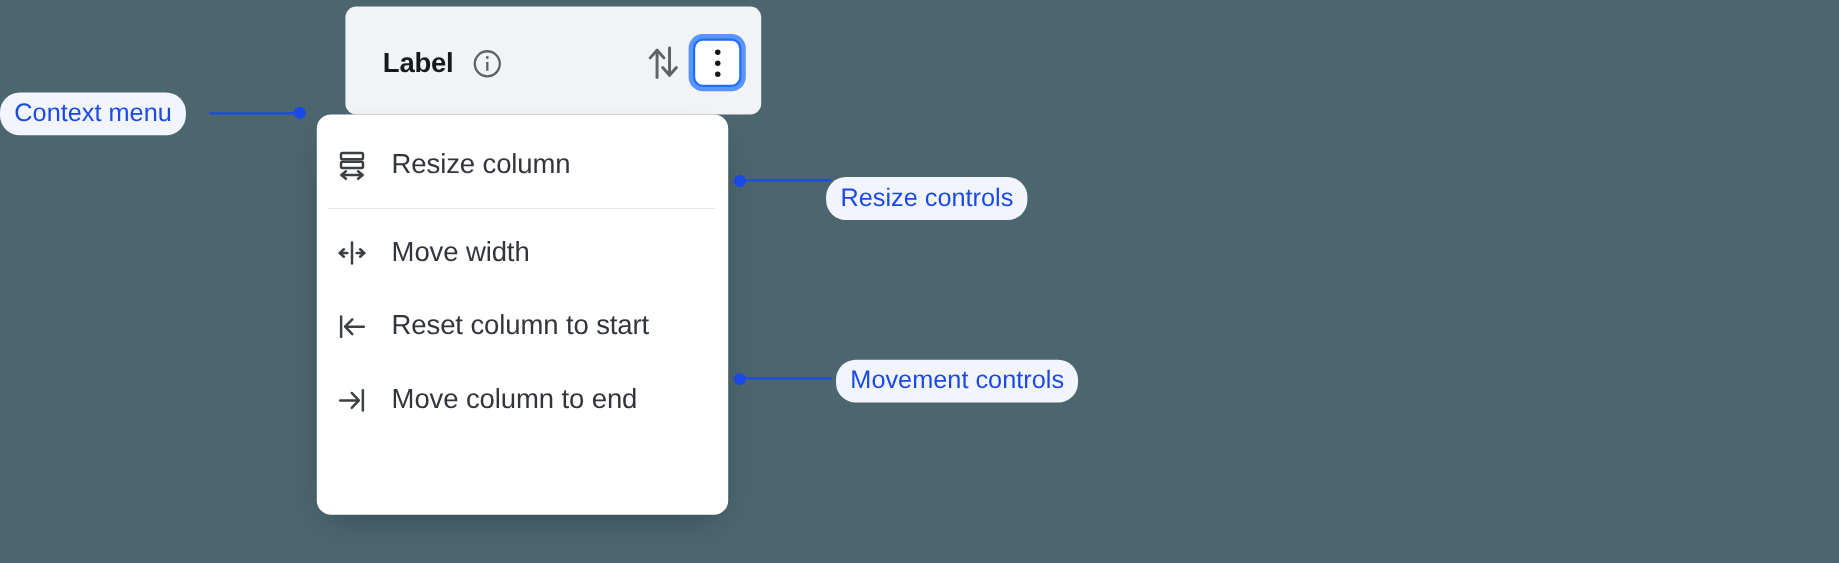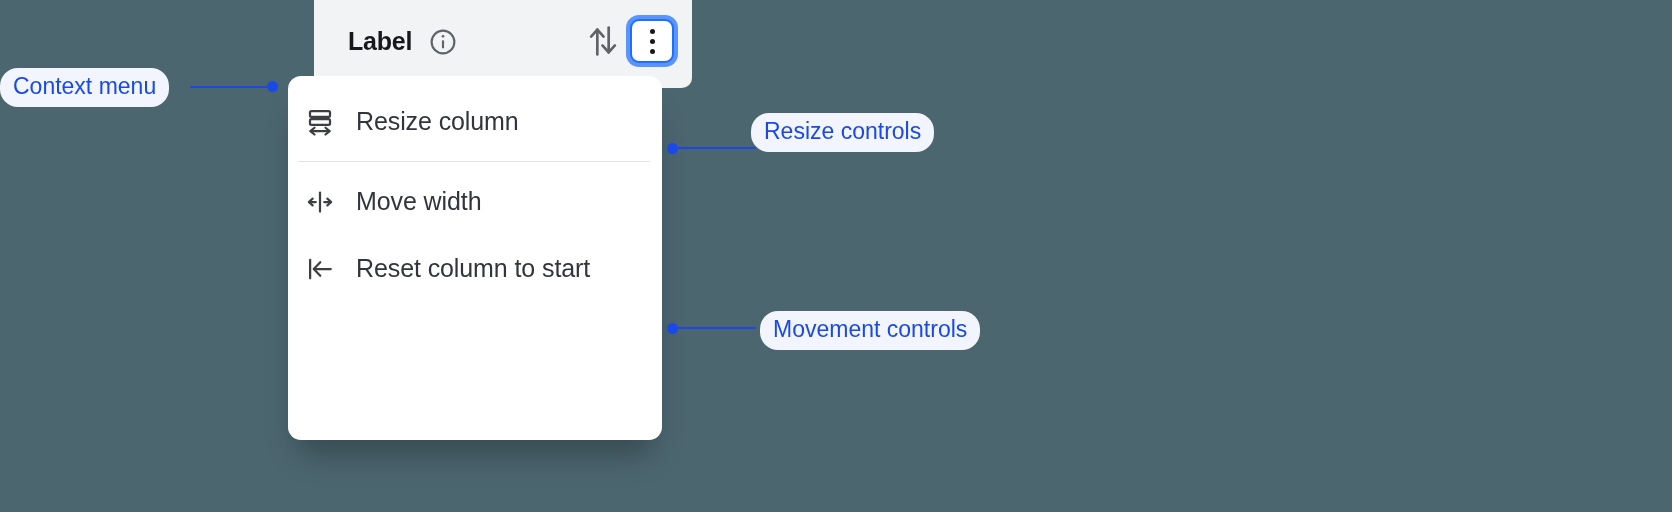--- a/index.html
+++ b/index.html
@@ -12,20 +12,21 @@
     background: #4c6670;
     font-family: "Liberation Sans", sans-serif;
     overflow: hidden;
     position: relative;
     -webkit-font-smoothing: antialiased;
   }
 
   #stage {
     position: absolute;
     inset: 0;
+    margin-top: 16px;
   }
 
   
   .header-card {
     position: absolute;
     left: 314px;
     top: -10px;
     width: 378px;
     height: 98px;
     background: #f1f3f4;
@@ -93,21 +94,21 @@
     width: 358px;
     height: 345px;
     border-radius: 16px;
     background: #000;
     opacity: 0.28;
     filter: blur(16px);
   }
   .menu {
     position: absolute;
     left: 288px;
-    top: 76px;
+    top: 88px;
     width: 374px;
     height: 364px;
     background: #ffffff;
     border-radius: 13px;
     box-sizing: border-box;
     padding: 12px 0 12px 0;
     overflow: hidden;
   }
   .menu-item {
     display: flex;
@@ -161,21 +162,21 @@
     width: 11px;
     height: 11px;
     border-radius: 50%;
     background: #1a49e8;
   }
 
   #ann-context-badge { left: 0px; top: 68px; }
   #ann-context-line  { left: 190px; top: 86px; width: 82px; }
   #ann-context-dot   { left: 267px; top: 81px; }
 
-  #ann-resize-badge { left: 751px; top: 113px; }
+  #ann-resize-badge { left: 751px; top: 145px; }
   #ann-resize-line  { left: 672px; top: 147px; width: 84px; }
   #ann-resize-dot   { left: 667px; top: 143px; }
 
   #ann-move-badge { left: 760px; top: 311px; }
   #ann-move-line  { left: 672px; top: 327px; width: 84px; }
   #ann-move-dot   { left: 667px; top: 323px; }
 </style>
 </head>
 <body>
 
@@ -253,20 +254,30 @@
         <span class="mi-icon">
           <svg width="30" height="30" viewBox="0 0 24 24" fill="none" stroke="#3c4043" stroke-width="1.8" stroke-linecap="round" stroke-linejoin="round">
             <line x1="4.1" y1="4.6" x2="4.1" y2="19.4"></line>
             <line x1="7.4" y1="12" x2="20.6" y2="12"></line>
             <polyline points="12.2,6.6 7.0,12 12.2,17.4"></polyline>
           </svg>
         </span>
         <span class="mi-label">Reset column to start</span>
       </div>
 
+      <div class="menu-item">
+        <span class="mi-icon">
+          <svg width="30" height="30" viewBox="0 0 24 24" fill="none" stroke="#3c4043" stroke-width="1.8" stroke-linecap="round" stroke-linejoin="round">
+            <line x1="19.9" y1="4.6" x2="19.9" y2="19.4"></line>
+            <line x1="3.4" y1="12" x2="16.6" y2="12"></line>
+            <polyline points="11.8,6.6 17.0,12 11.8,17.4"></polyline>
+          </svg>
+        </span>
+        <span class="mi-label">Move column to end</span>
+      </div>
 
     </div>
   </div>
 
   <div class="ann-badge" id="ann-context-badge">Context menu</div>
   <div class="ann-line" id="ann-context-line"></div>
   <div class="ann-dot" id="ann-context-dot"></div>
 
   <div class="ann-badge" id="ann-resize-badge">Resize controls</div>
   <div class="ann-line" id="ann-resize-line"></div>

